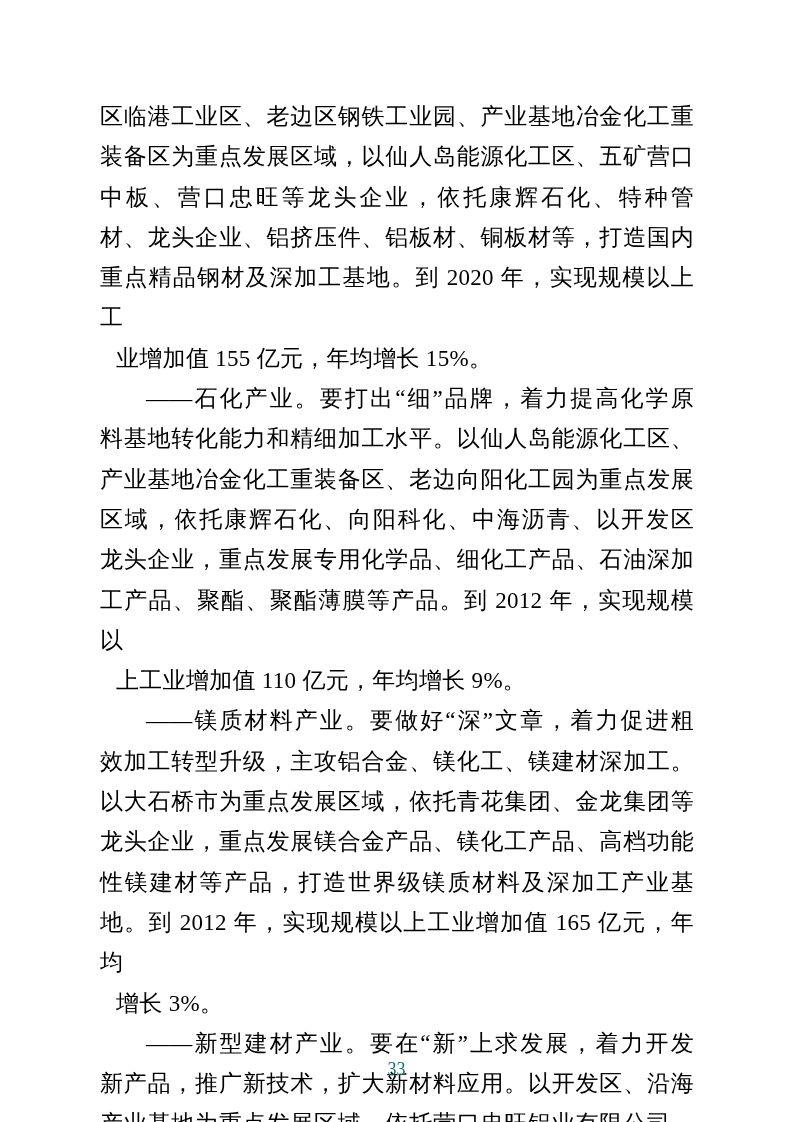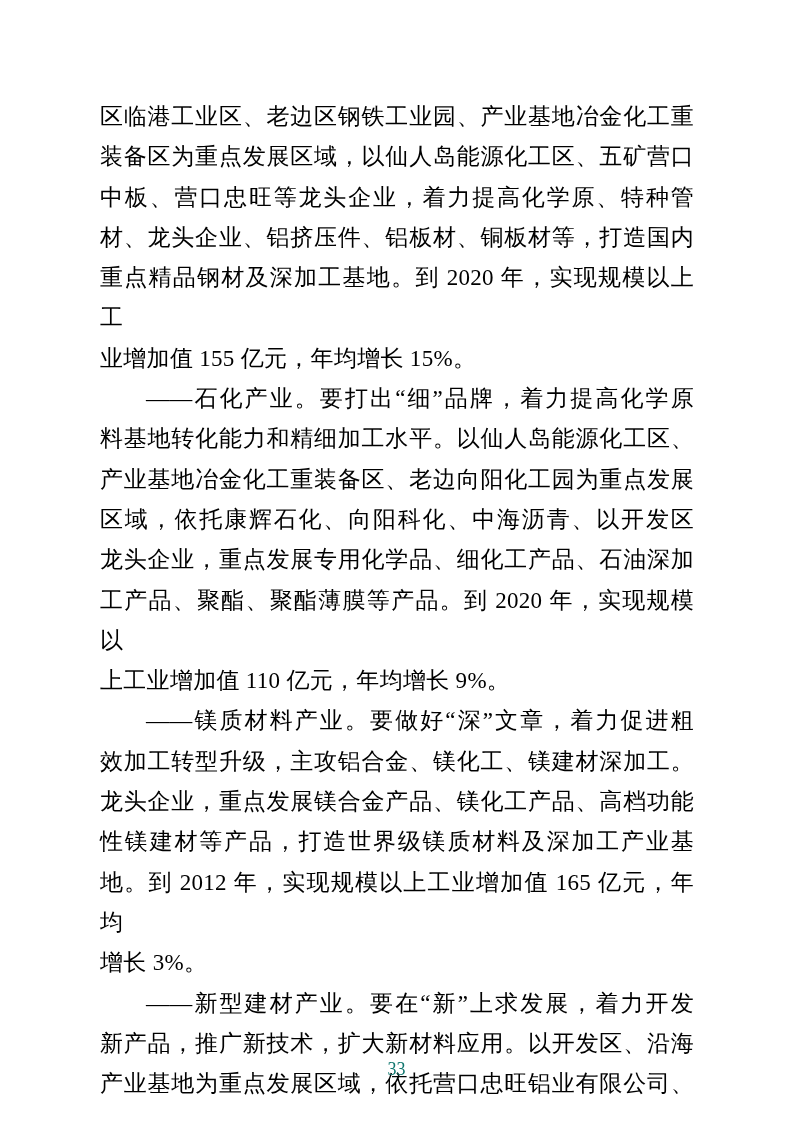--- a/index.html
+++ b/index.html
@@ -32,20 +32,21 @@
   .line {
     text-align: justify;
     text-align-last: justify;
     white-space: normal;
   }
   .line.indent {
     text-indent: 2em;
   }
   .line.end {
     text-align-last: left;
+    margin-left: 16px;
   }
   .page-number {
     position: absolute;
     left: 0;
     right: 0;
     top: 1057px;
     text-align: center;
     font-size: 18px;
     line-height: 24px;
     font-family: "Liberation Serif", "DejaVu Serif", serif;
@@ -55,39 +56,40 @@
 </head>
 <body>
 
 <div class="page">
 
   <div class="content">
 
     <div class="paragraph">
       <div class="line">区临港工业区、老边区钢铁工业园、产业基地冶金化工重</div>
       <div class="line">装备区为重点发展区域，以仙人岛能源化工区、五矿营口</div>
-      <div class="line">中板、营口忠旺等龙头企业，着力提高化学原、特种管</div>
+      <div class="line">中板、营口忠旺等龙头企业，依托康辉石化、特种管</div>
       <div class="line">材、龙头企业、铝挤压件、铝板材、铜板材等，打造国内</div>
       <div class="line">重点精品钢材及深加工基地。到 2020 年，实现规模以上工</div>
       <div class="line end">业增加值 155 亿元，年均增长 15%。</div>
     </div>
 
     <div class="paragraph">
       <div class="line indent">——石化产业。要打出“细”品牌，着力提高化学原</div>
       <div class="line">料基地转化能力和精细加工水平。以仙人岛能源化工区、</div>
       <div class="line">产业基地冶金化工重装备区、老边向阳化工园为重点发展</div>
       <div class="line">区域，依托康辉石化、向阳科化、中海沥青、以开发区</div>
       <div class="line">龙头企业，重点发展专用化学品、细化工产品、石油深加</div>
-      <div class="line">工产品、聚酯、聚酯薄膜等产品。到 2020 年，实现规模以</div>
+      <div class="line">工产品、聚酯、聚酯薄膜等产品。到 2012 年，实现规模以</div>
       <div class="line end">上工业增加值 110 亿元，年均增长 9%。</div>
     </div>
 
     <div class="paragraph">
       <div class="line indent">——镁质材料产业。要做好“深”文章，着力促进粗</div>
       <div class="line">效加工转型升级，主攻铝合金、镁化工、镁建材深加工。</div>
+      <div class="line">以大石桥市为重点发展区域，依托青花集团、金龙集团等</div>
       <div class="line">龙头企业，重点发展镁合金产品、镁化工产品、高档功能</div>
       <div class="line">性镁建材等产品，打造世界级镁质材料及深加工产业基</div>
       <div class="line">地。到 2012 年，实现规模以上工业增加值 165 亿元，年均</div>
       <div class="line end">增长 3%。</div>
     </div>
 
     <div class="paragraph">
       <div class="line indent">——新型建材产业。要在“新”上求发展，着力开发</div>
       <div class="line">新产品，推广新技术，扩大新材料应用。以开发区、沿海</div>
       <div class="line">产业基地为重点发展区域，依托营口忠旺铝业有限公司、</div>

